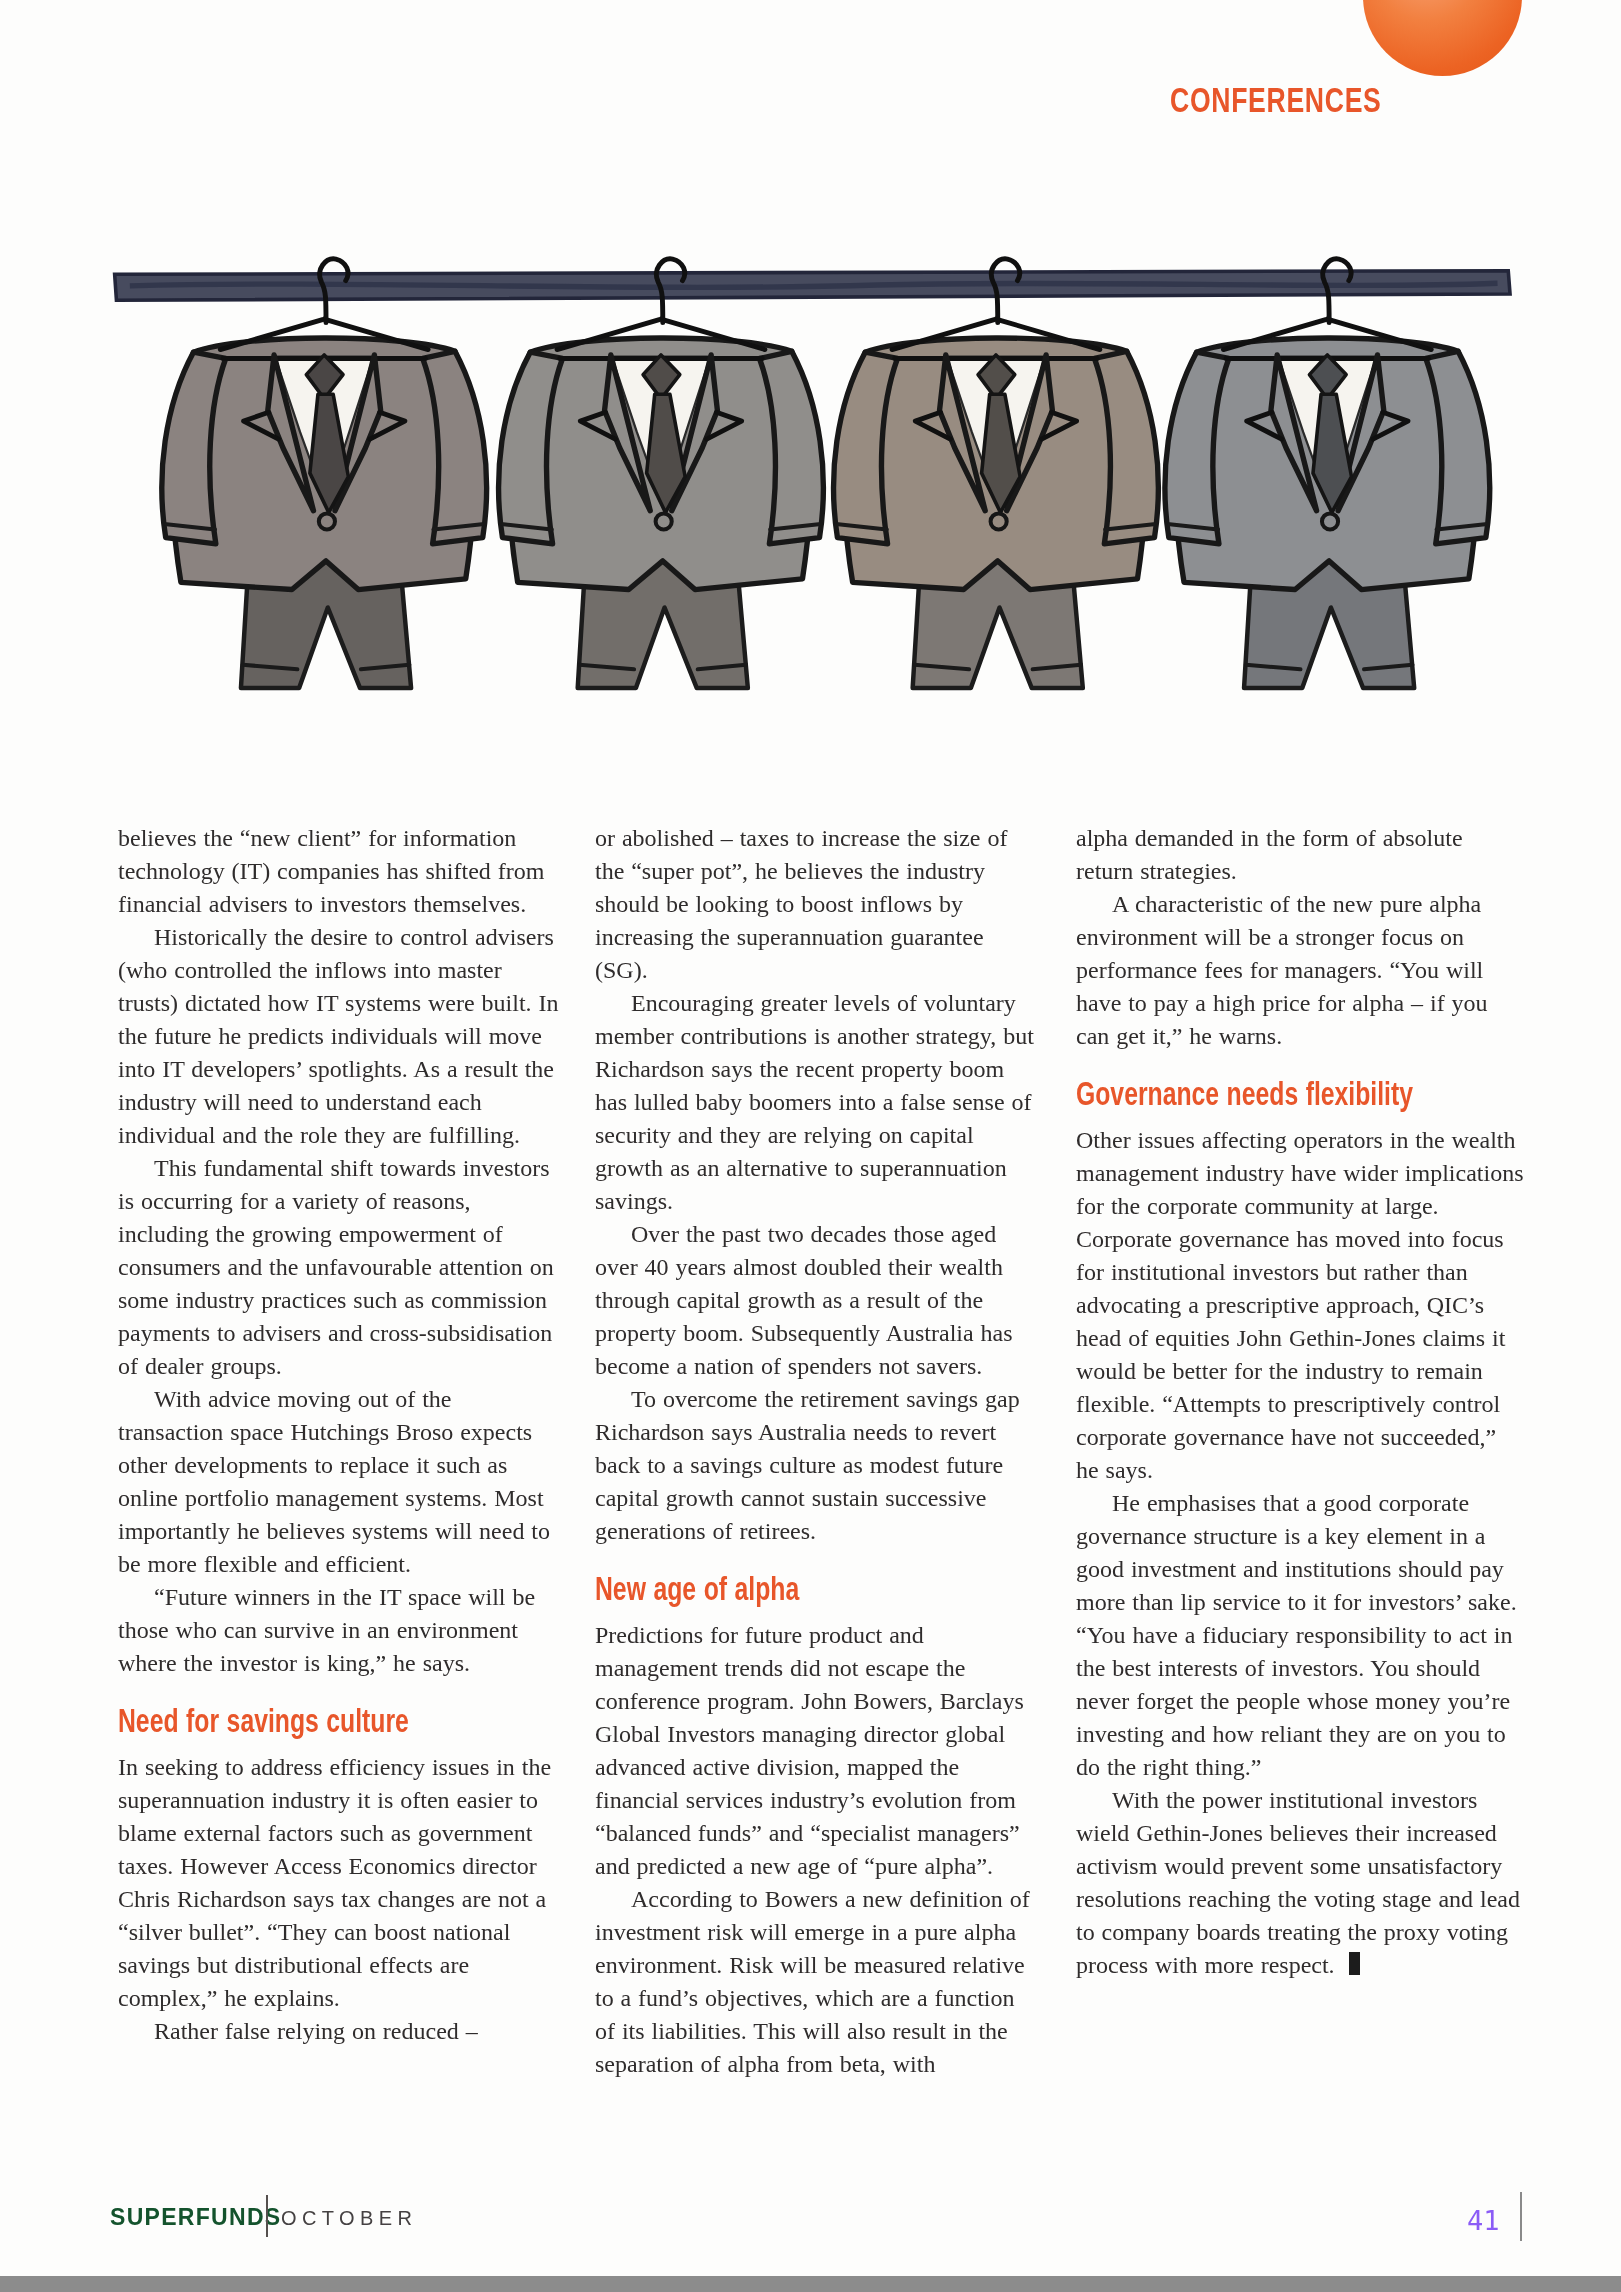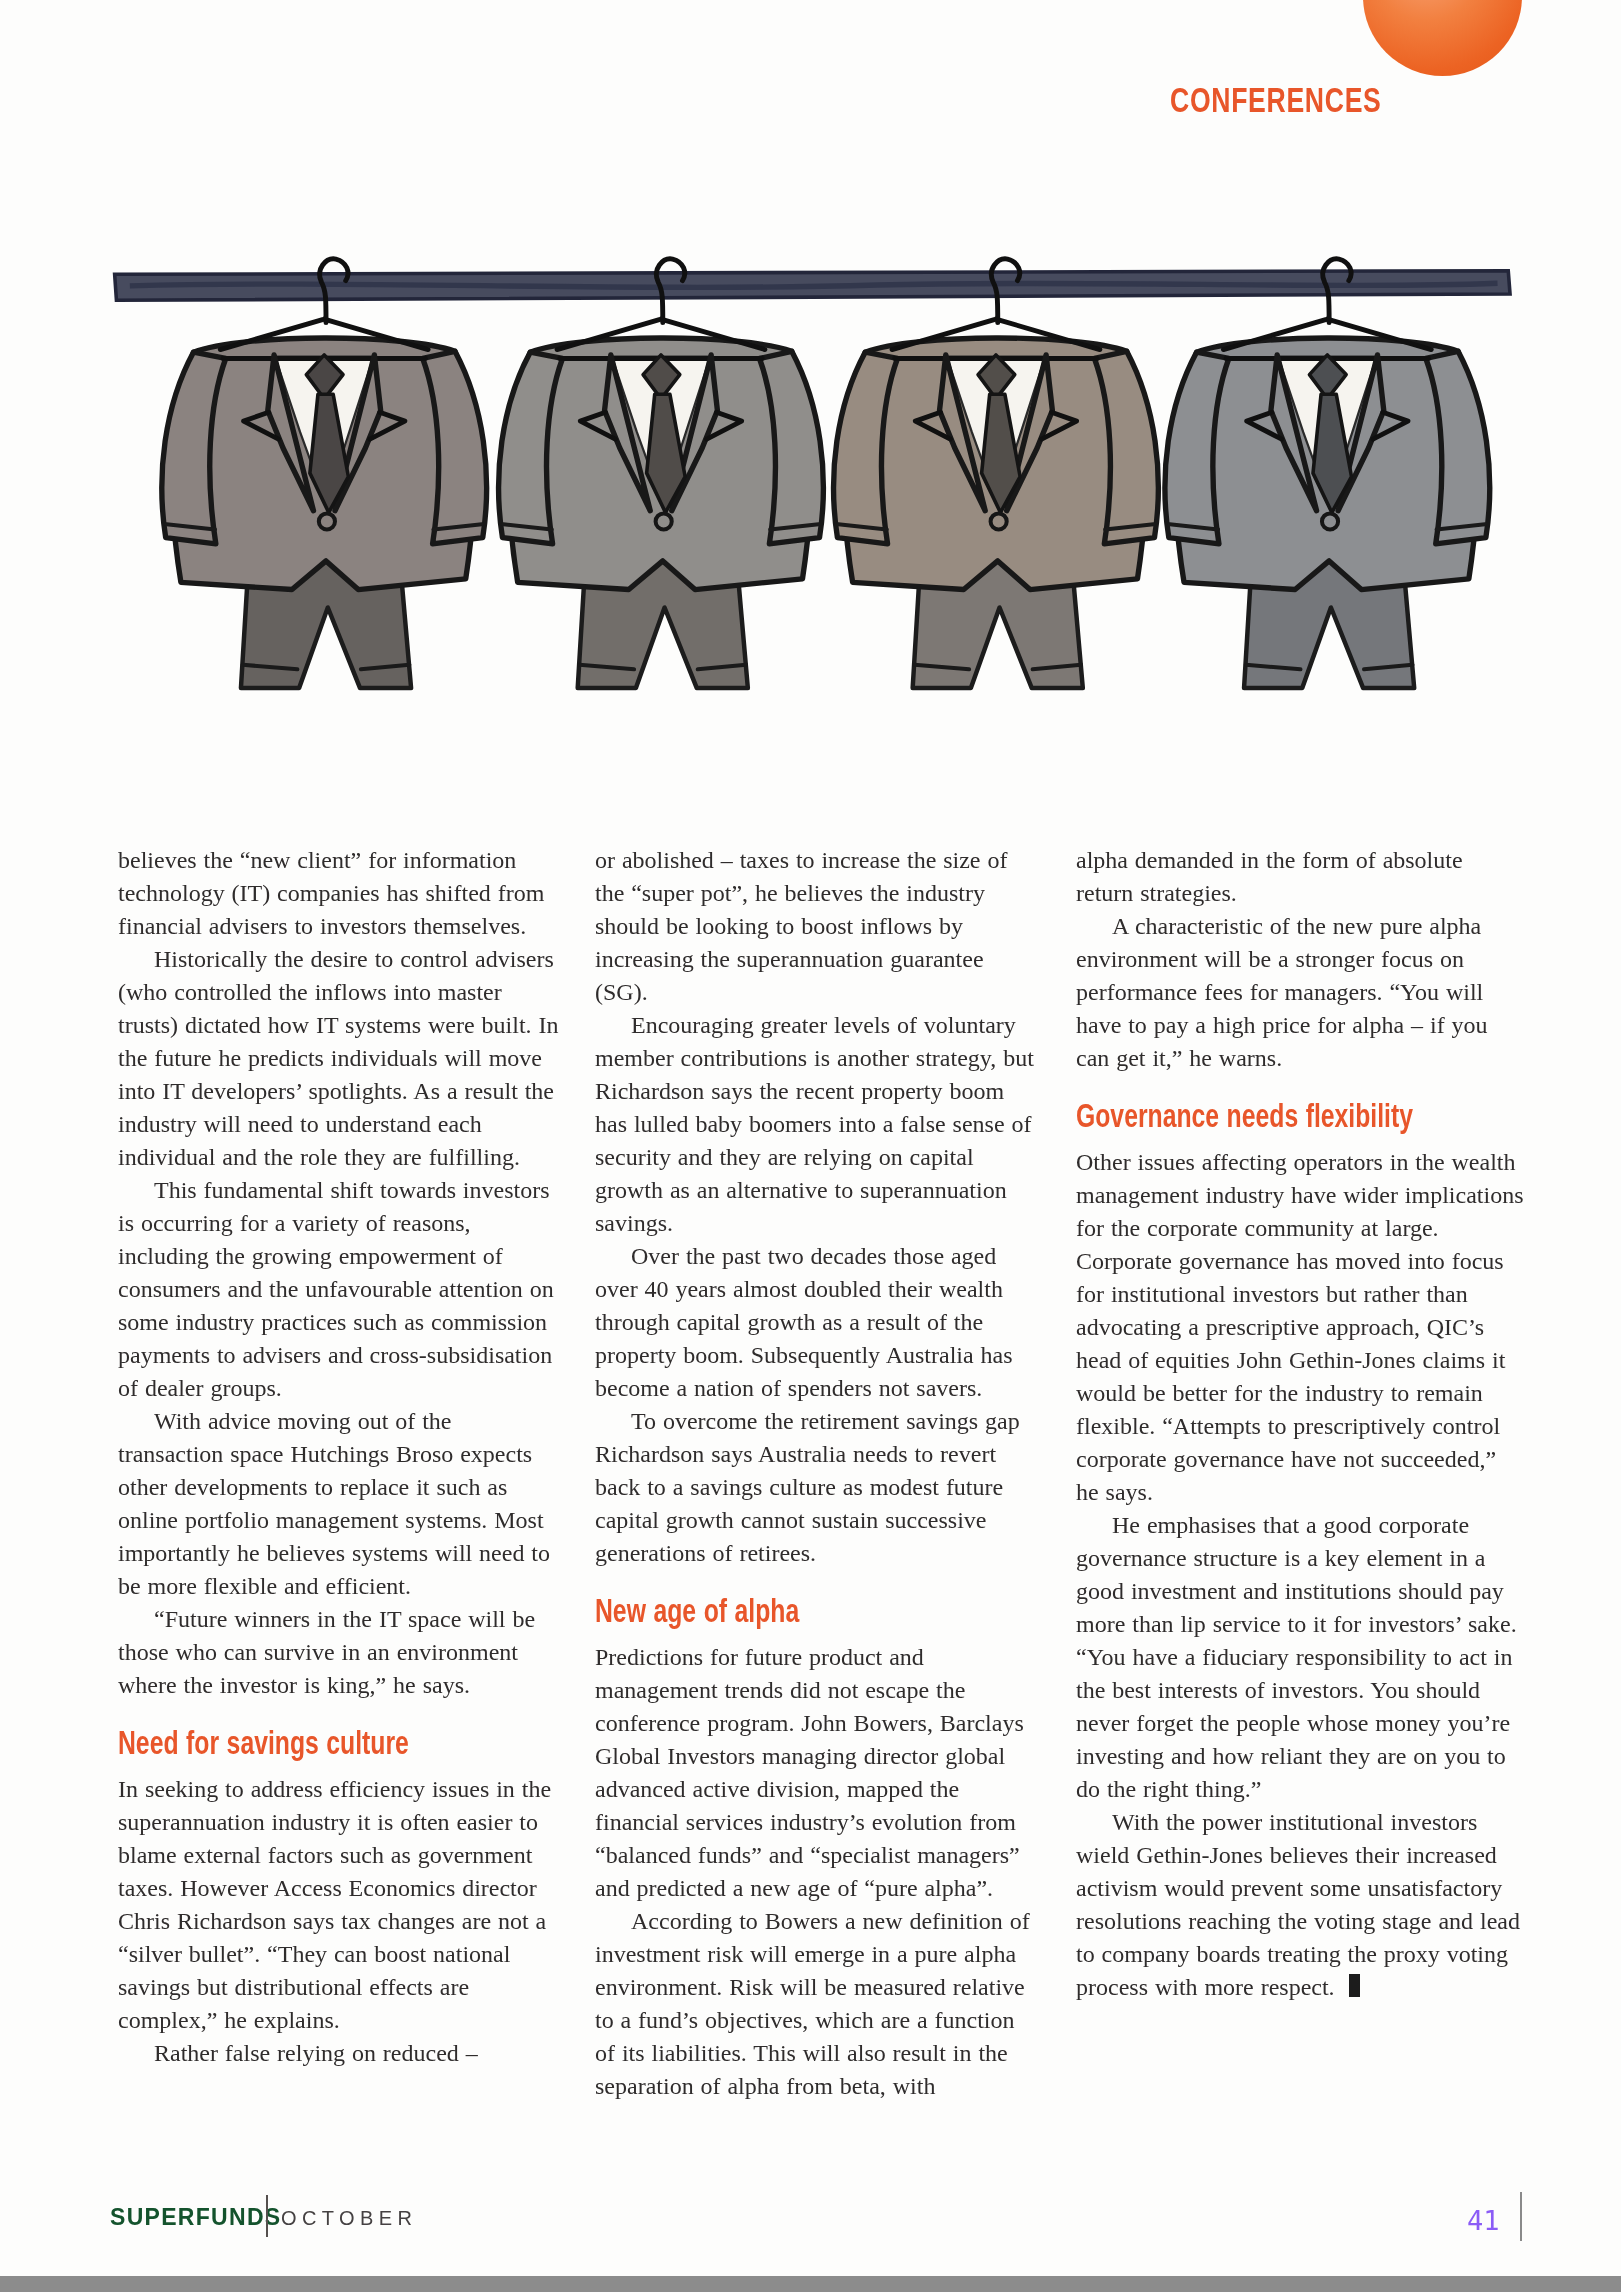--- a/index.html
+++ b/index.html
@@ -27,21 +27,21 @@
   .rail  { fill:#474b5e; stroke:#23263a; stroke-width:4; }
   .rail-line { fill:none; stroke:#2b3047; stroke-width:6; opacity:.75; }
   .pants  { fill:var(--pants,#6f6b69); stroke:#1c1c1c; stroke-width:5; stroke-linejoin:round; }
   .jacket { fill:var(--jacket,#8b8784); stroke:#181818; stroke-width:6; stroke-linejoin:round; }
   .shirt  { fill:#f6f4ef; stroke:#2a2a2a; stroke-width:2.5; }
   .wire   { fill:none; stroke:#101010; stroke-width:5.5; stroke-linecap:round; stroke-linejoin:round; }
   .tie    { fill:var(--tie,#504c49); stroke:#141414; stroke-width:4; stroke-linejoin:round; }
   .btn    { fill:none; stroke:#161616; stroke-width:4.5; }
   .cuffline { fill:none; stroke:#1a1a1a; stroke-width:4.5; stroke-linecap:round; }
   
-  .col { position:absolute; top:844px; font-size:24px; line-height:33px; word-spacing:0.9px; }
+  .col { position:absolute; top:822px; font-size:24px; line-height:33px; word-spacing:0.9px; }
   .col-1 { left:118px;  width:441px; }
   .col-2 { left:595px;  width:442px; }
   .col-3 { left:1076px; width:448px; }
   .col p { margin:0; }
   p.indent { text-indent:36px; }
   h2.subhead {
     margin:23px 0 11.6px 0; white-space:nowrap;
     font-family:"Liberation Sans", sans-serif; font-weight:700;
     font-size:33px; line-height:36px; color:var(--accent,#e8562a);
     transform:scaleX(0.75); transform-origin:0 50%;

